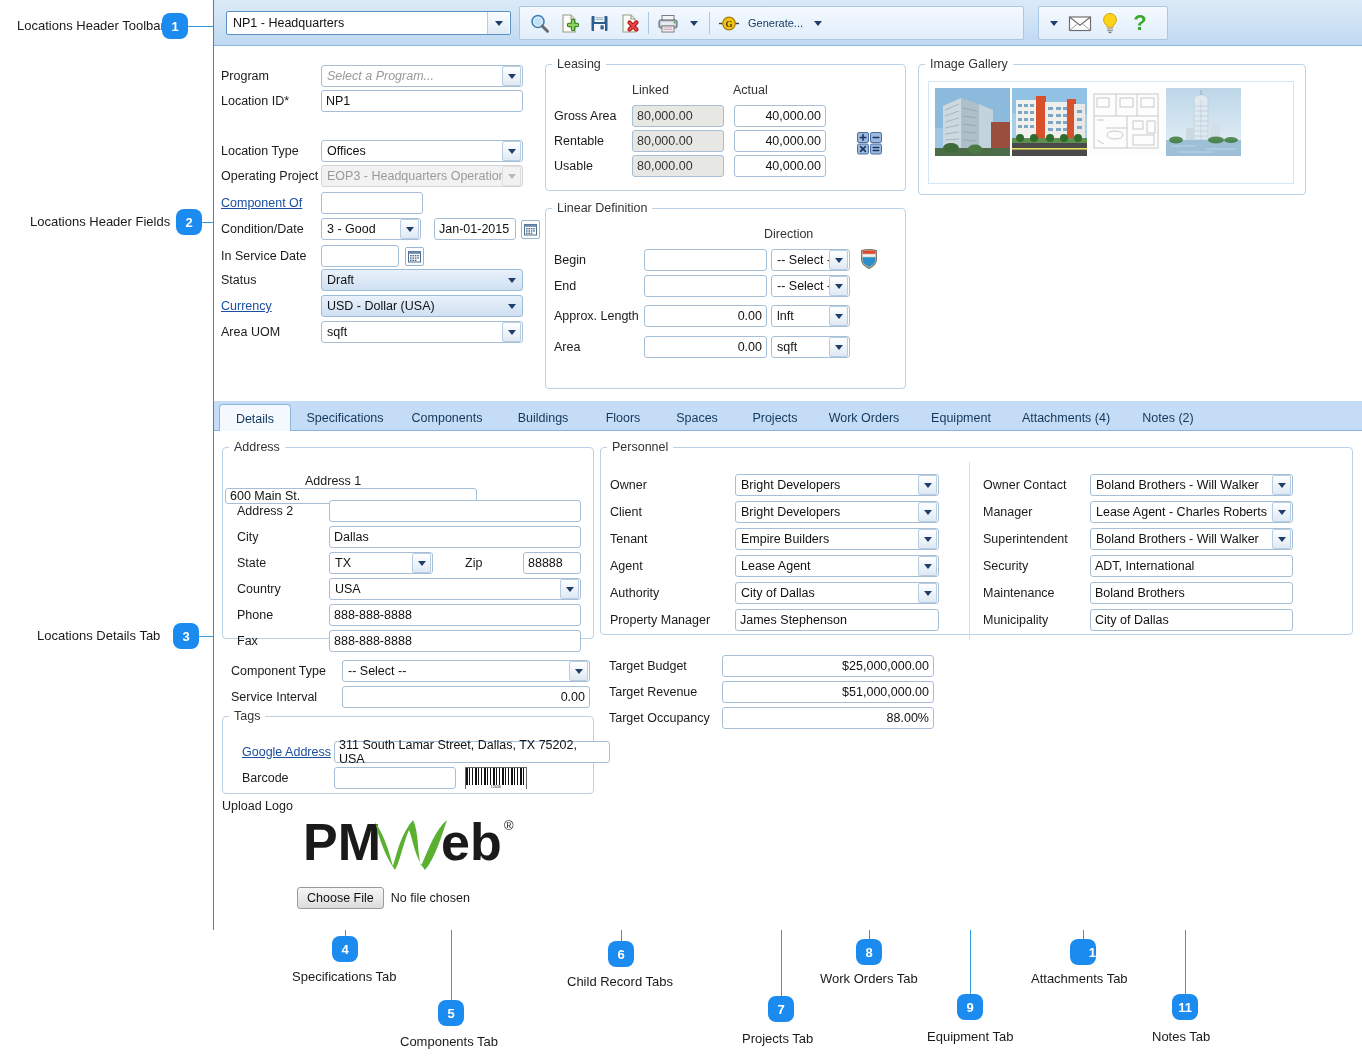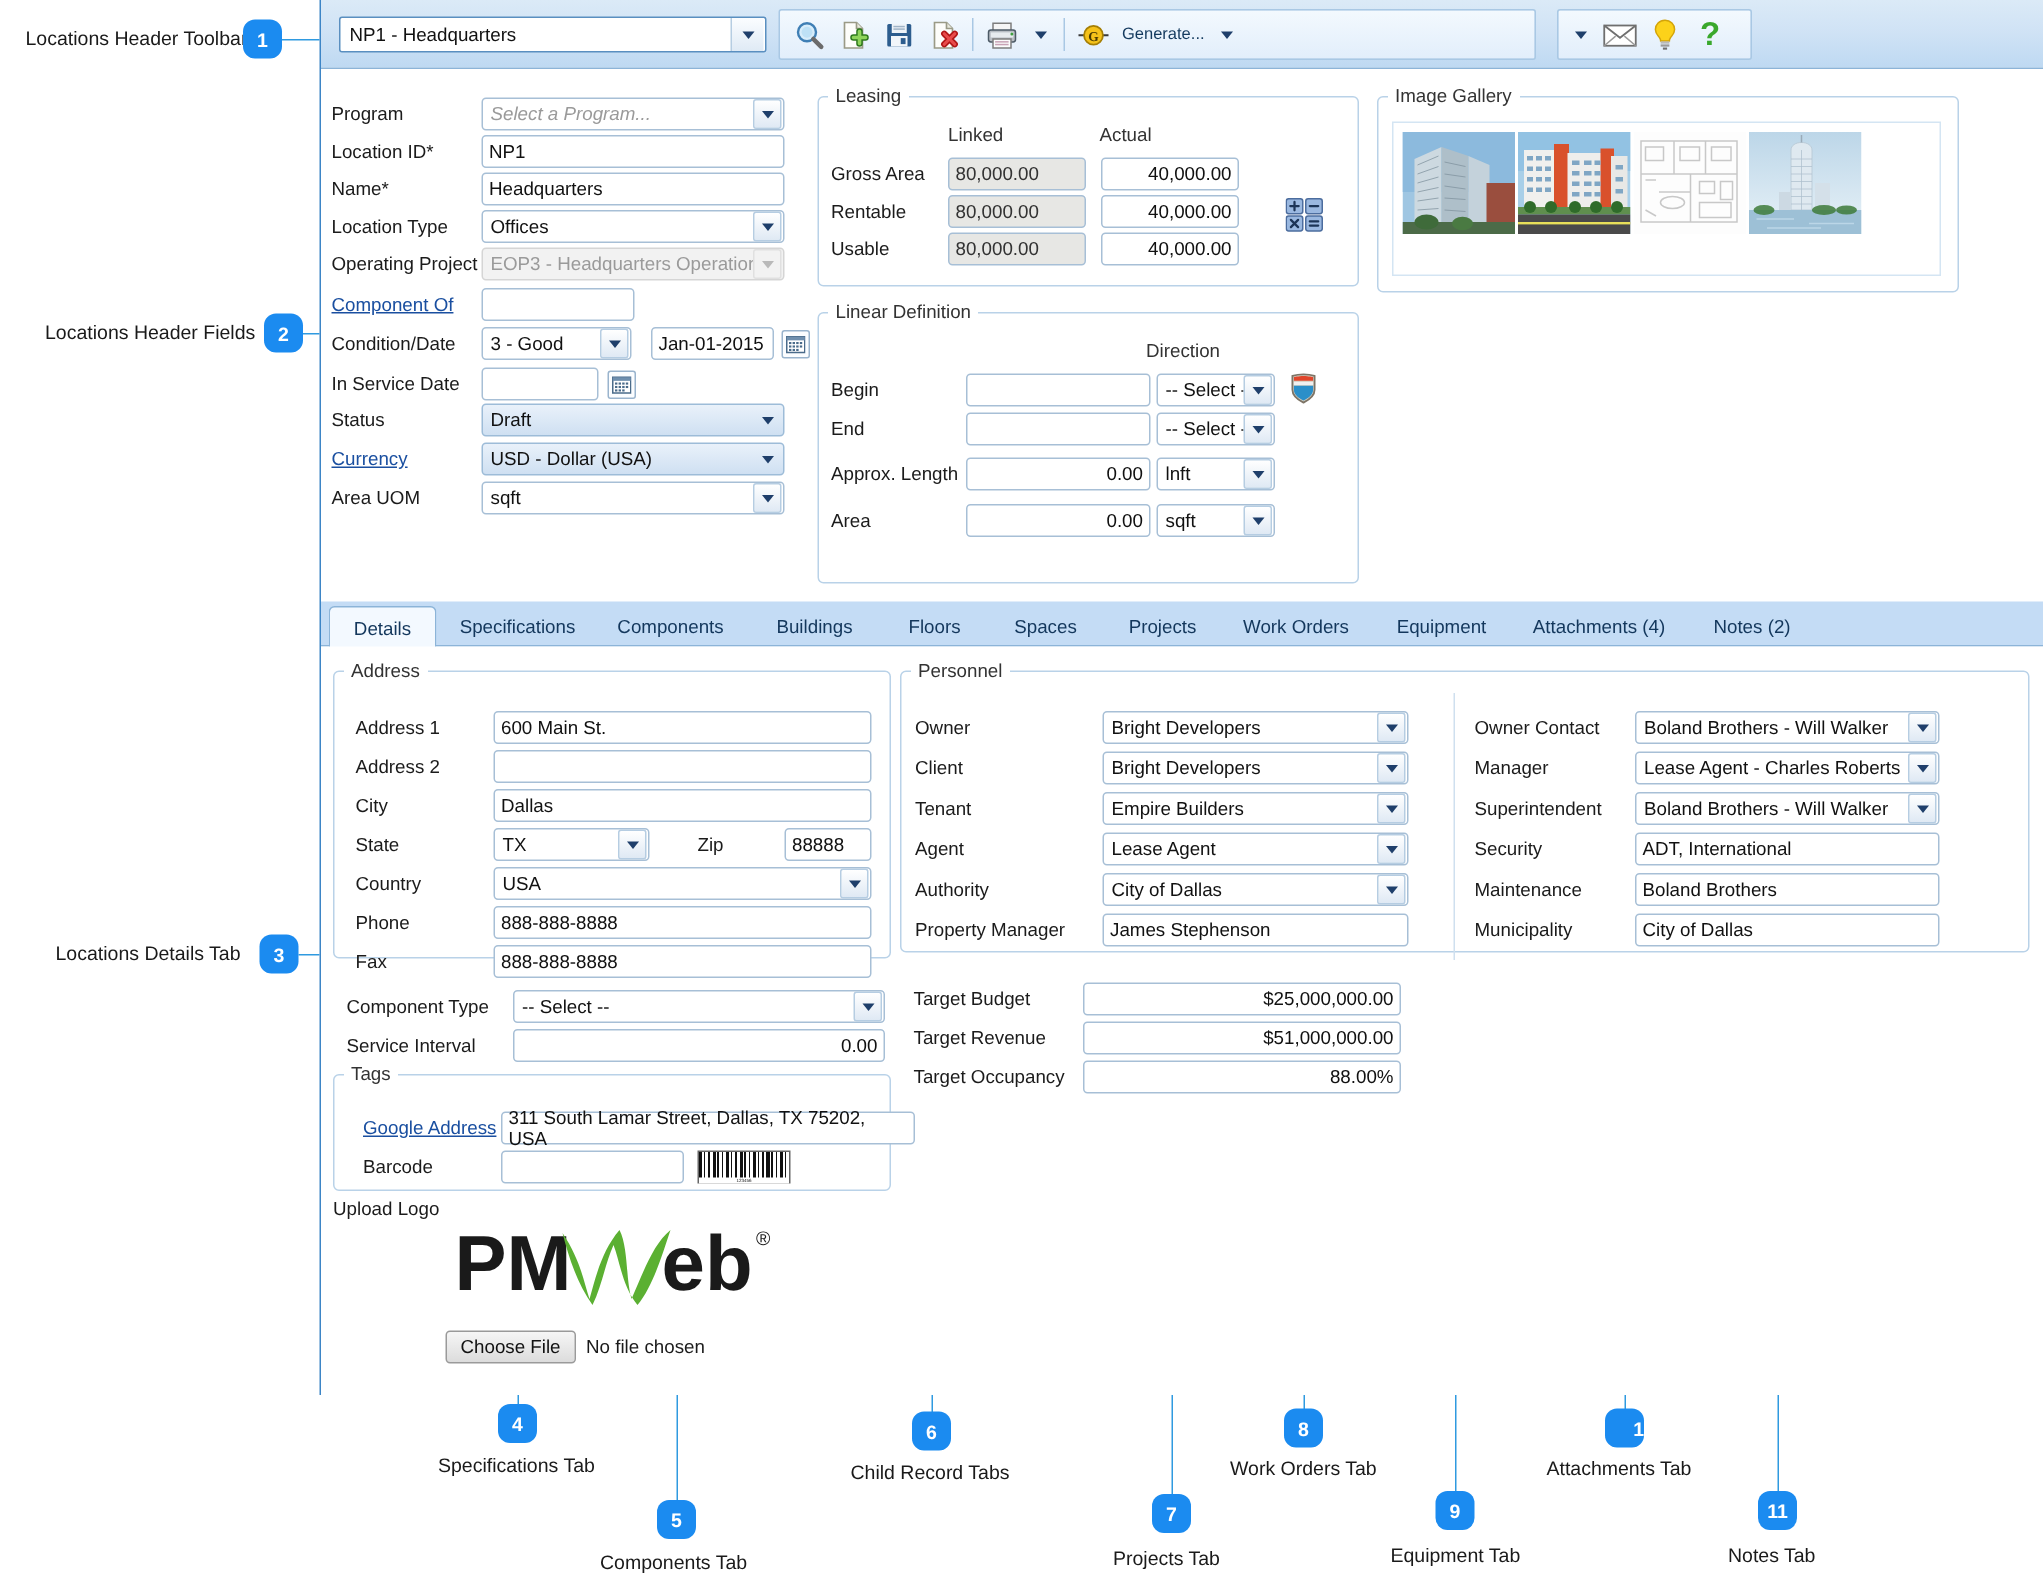--- a/index.html
+++ b/index.html
@@ -359,24 +359,20 @@
             <span class="caret"></span>
           </span>
       </span>
     </div>
 
     <div class="fld-row" style="left:7px;top:44px;">
       <span class="lbl" style="width:100px;">Location ID*</span>
       <span class="inp" style="width:202px;">NP1</span>
     </div>
 
-    <div class="fld-row" style="left:7px;top:69px;">
-      <span class="lbl" style="width:100px;">Name*</span>
-      <span class="inp" style="width:202px;">Headquarters</span>
-    </div>
 
     <div class="fld-row" style="left:7px;top:94px;">
       <span class="lbl" style="width:100px;">Location Type</span>
       <span class="sel" style="width:202px;">
         <span class="v">Offices</span>
         <span class="btn">
             <span class="caret"></span>
           </span>
       </span>
     </div>
@@ -723,21 +719,21 @@
     <div class="tab" style="left:705px;width:84px;">Equipment</div>
     <div class="tab" style="left:797px;width:110px;">Attachments (4)</div>
     <div class="tab" style="left:915px;width:78px;">Notes (2)</div>
   </div>
 
   <div class="detail">
 
     <fieldset class="grp" style="left:8px;top:9px;width:372px;height:199px;">
       <legend>Address</legend>
 
-      <div class="fld-row" style="left:14px;top:20px;">
+      <div class="fld-row" style="left:2px;top:20px;flex-direction:column;">
         <span class="lbl" style="width:92px;">Address 1</span>
         <span class="inp" style="width:252px;">600 Main St.</span>
       </div>
       <div class="fld-row" style="left:14px;top:46px;">
         <span class="lbl" style="width:92px;">Address 2</span>
         <span class="inp" style="width:252px;"></span>
       </div>
       <div class="fld-row" style="left:14px;top:72px;">
         <span class="lbl" style="width:92px;">City</span>
         <span class="inp" style="width:252px;">Dallas</span>

